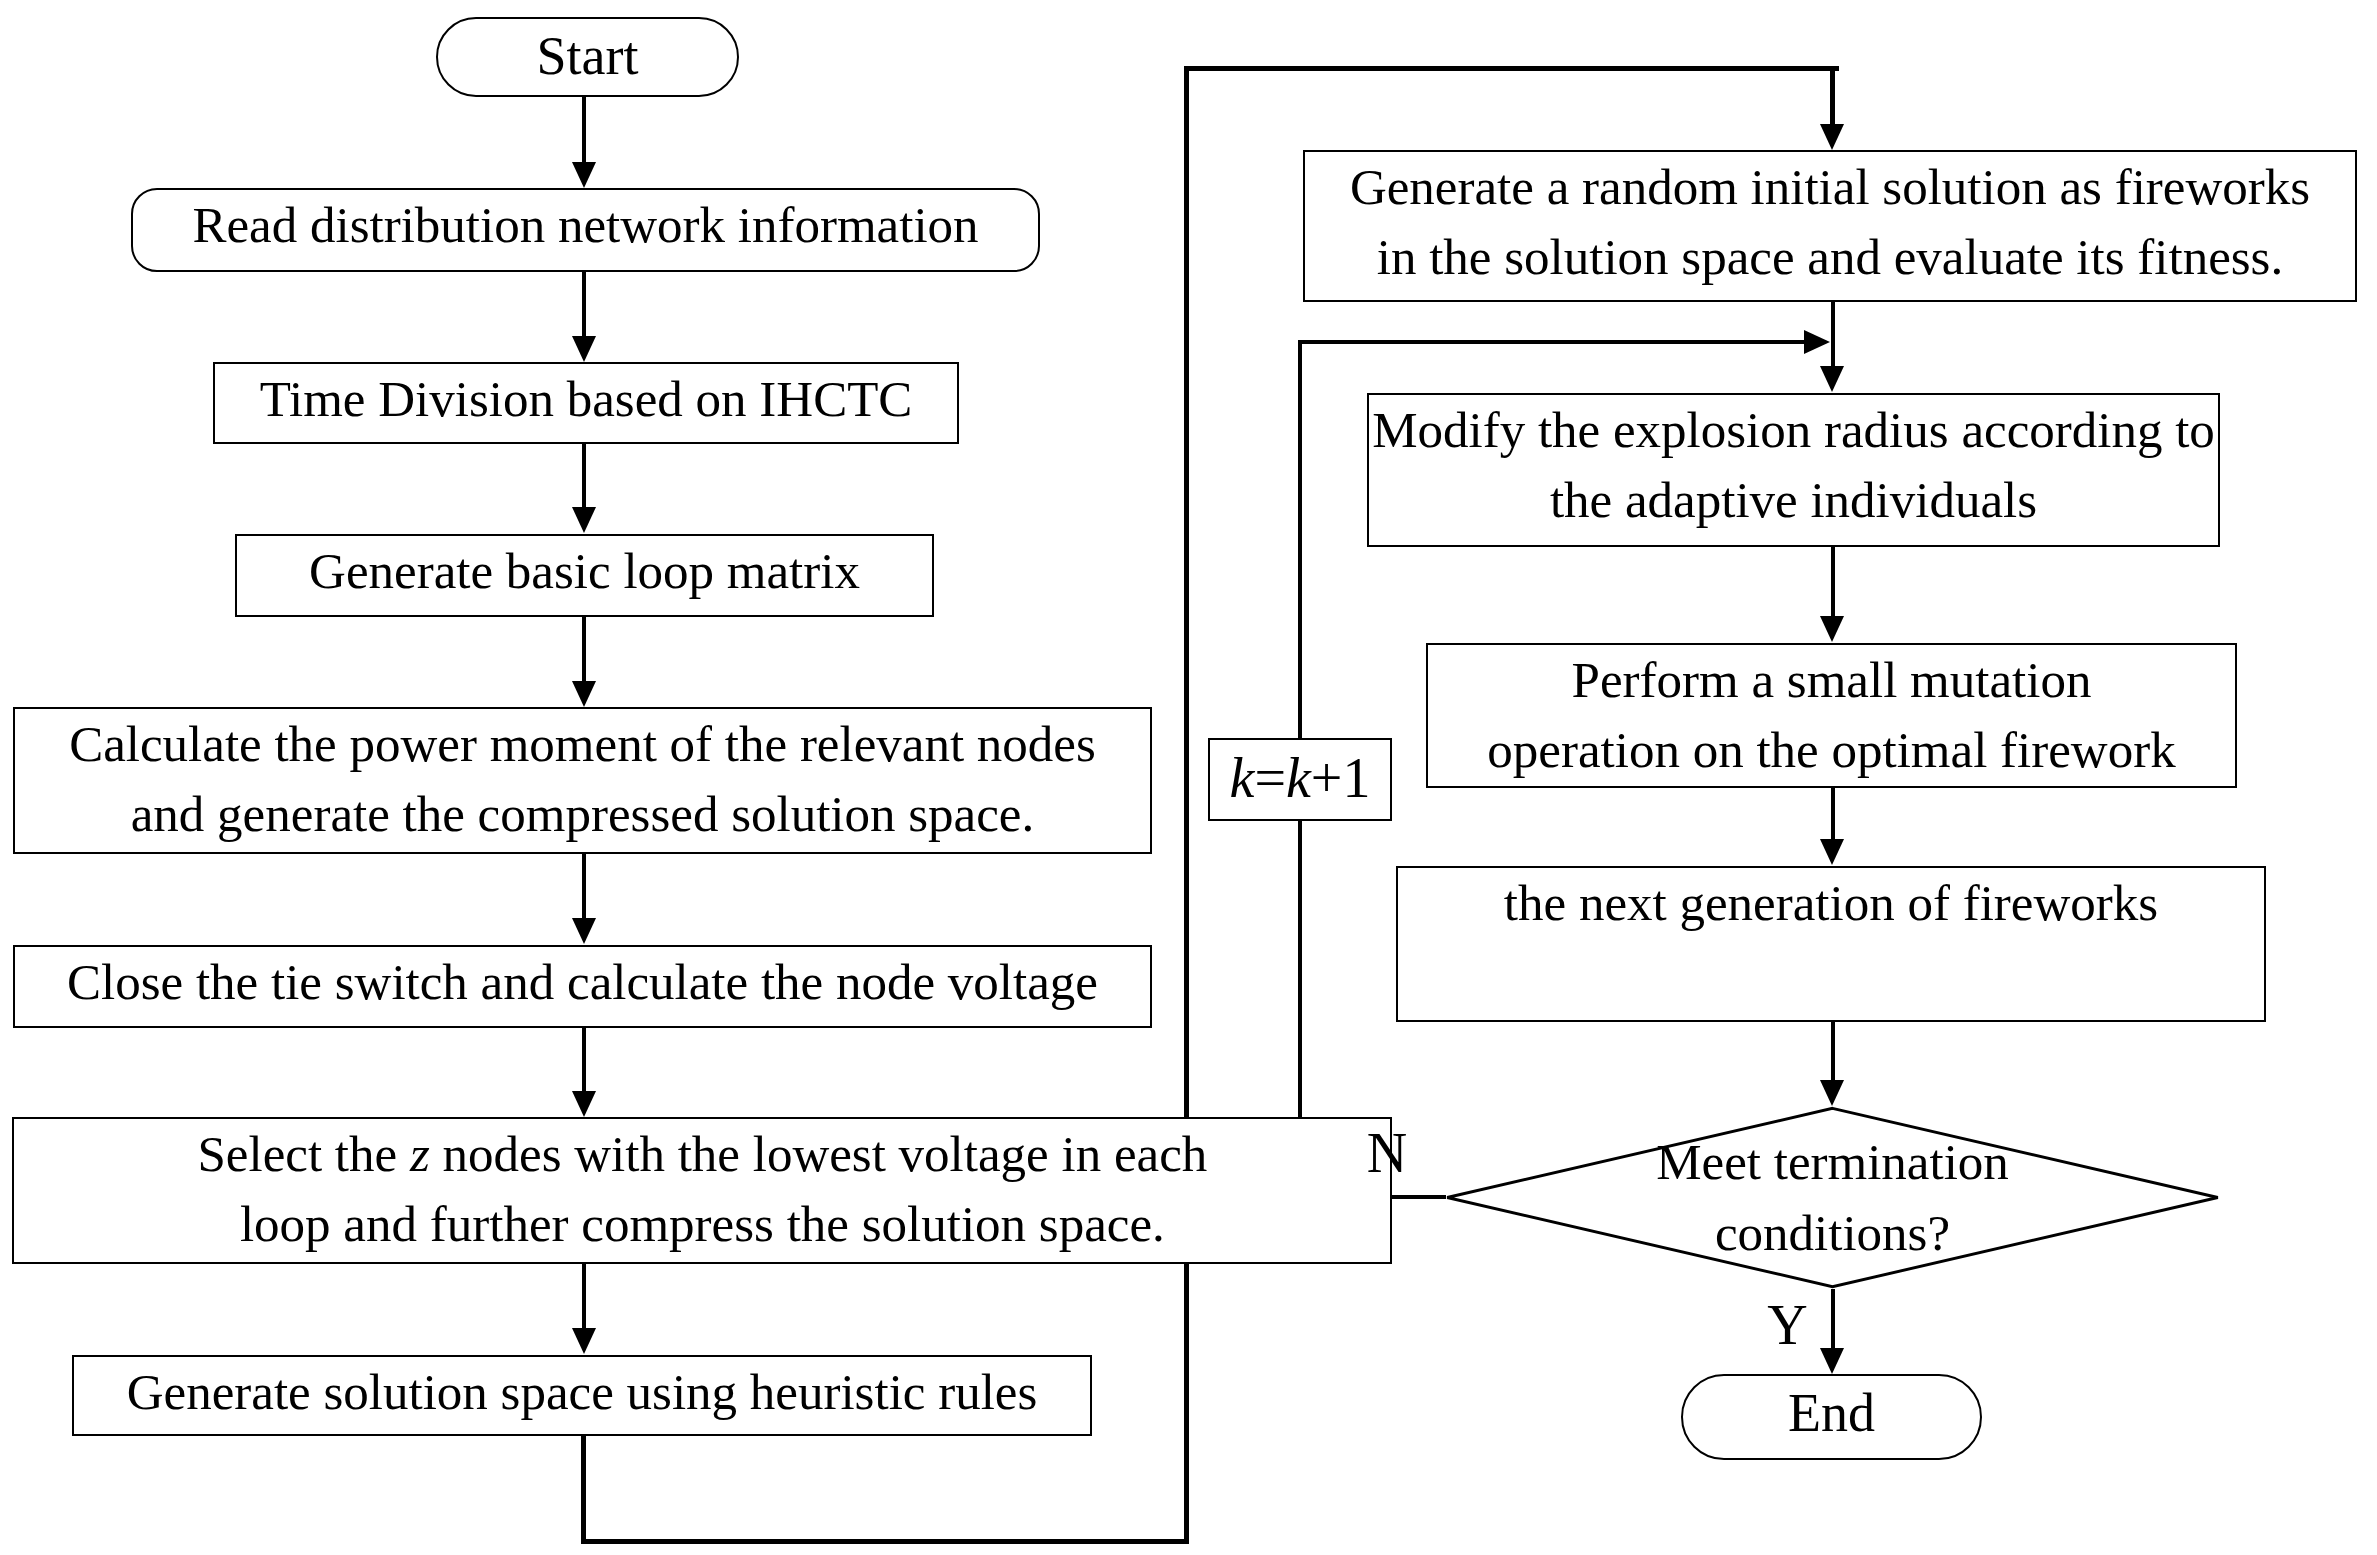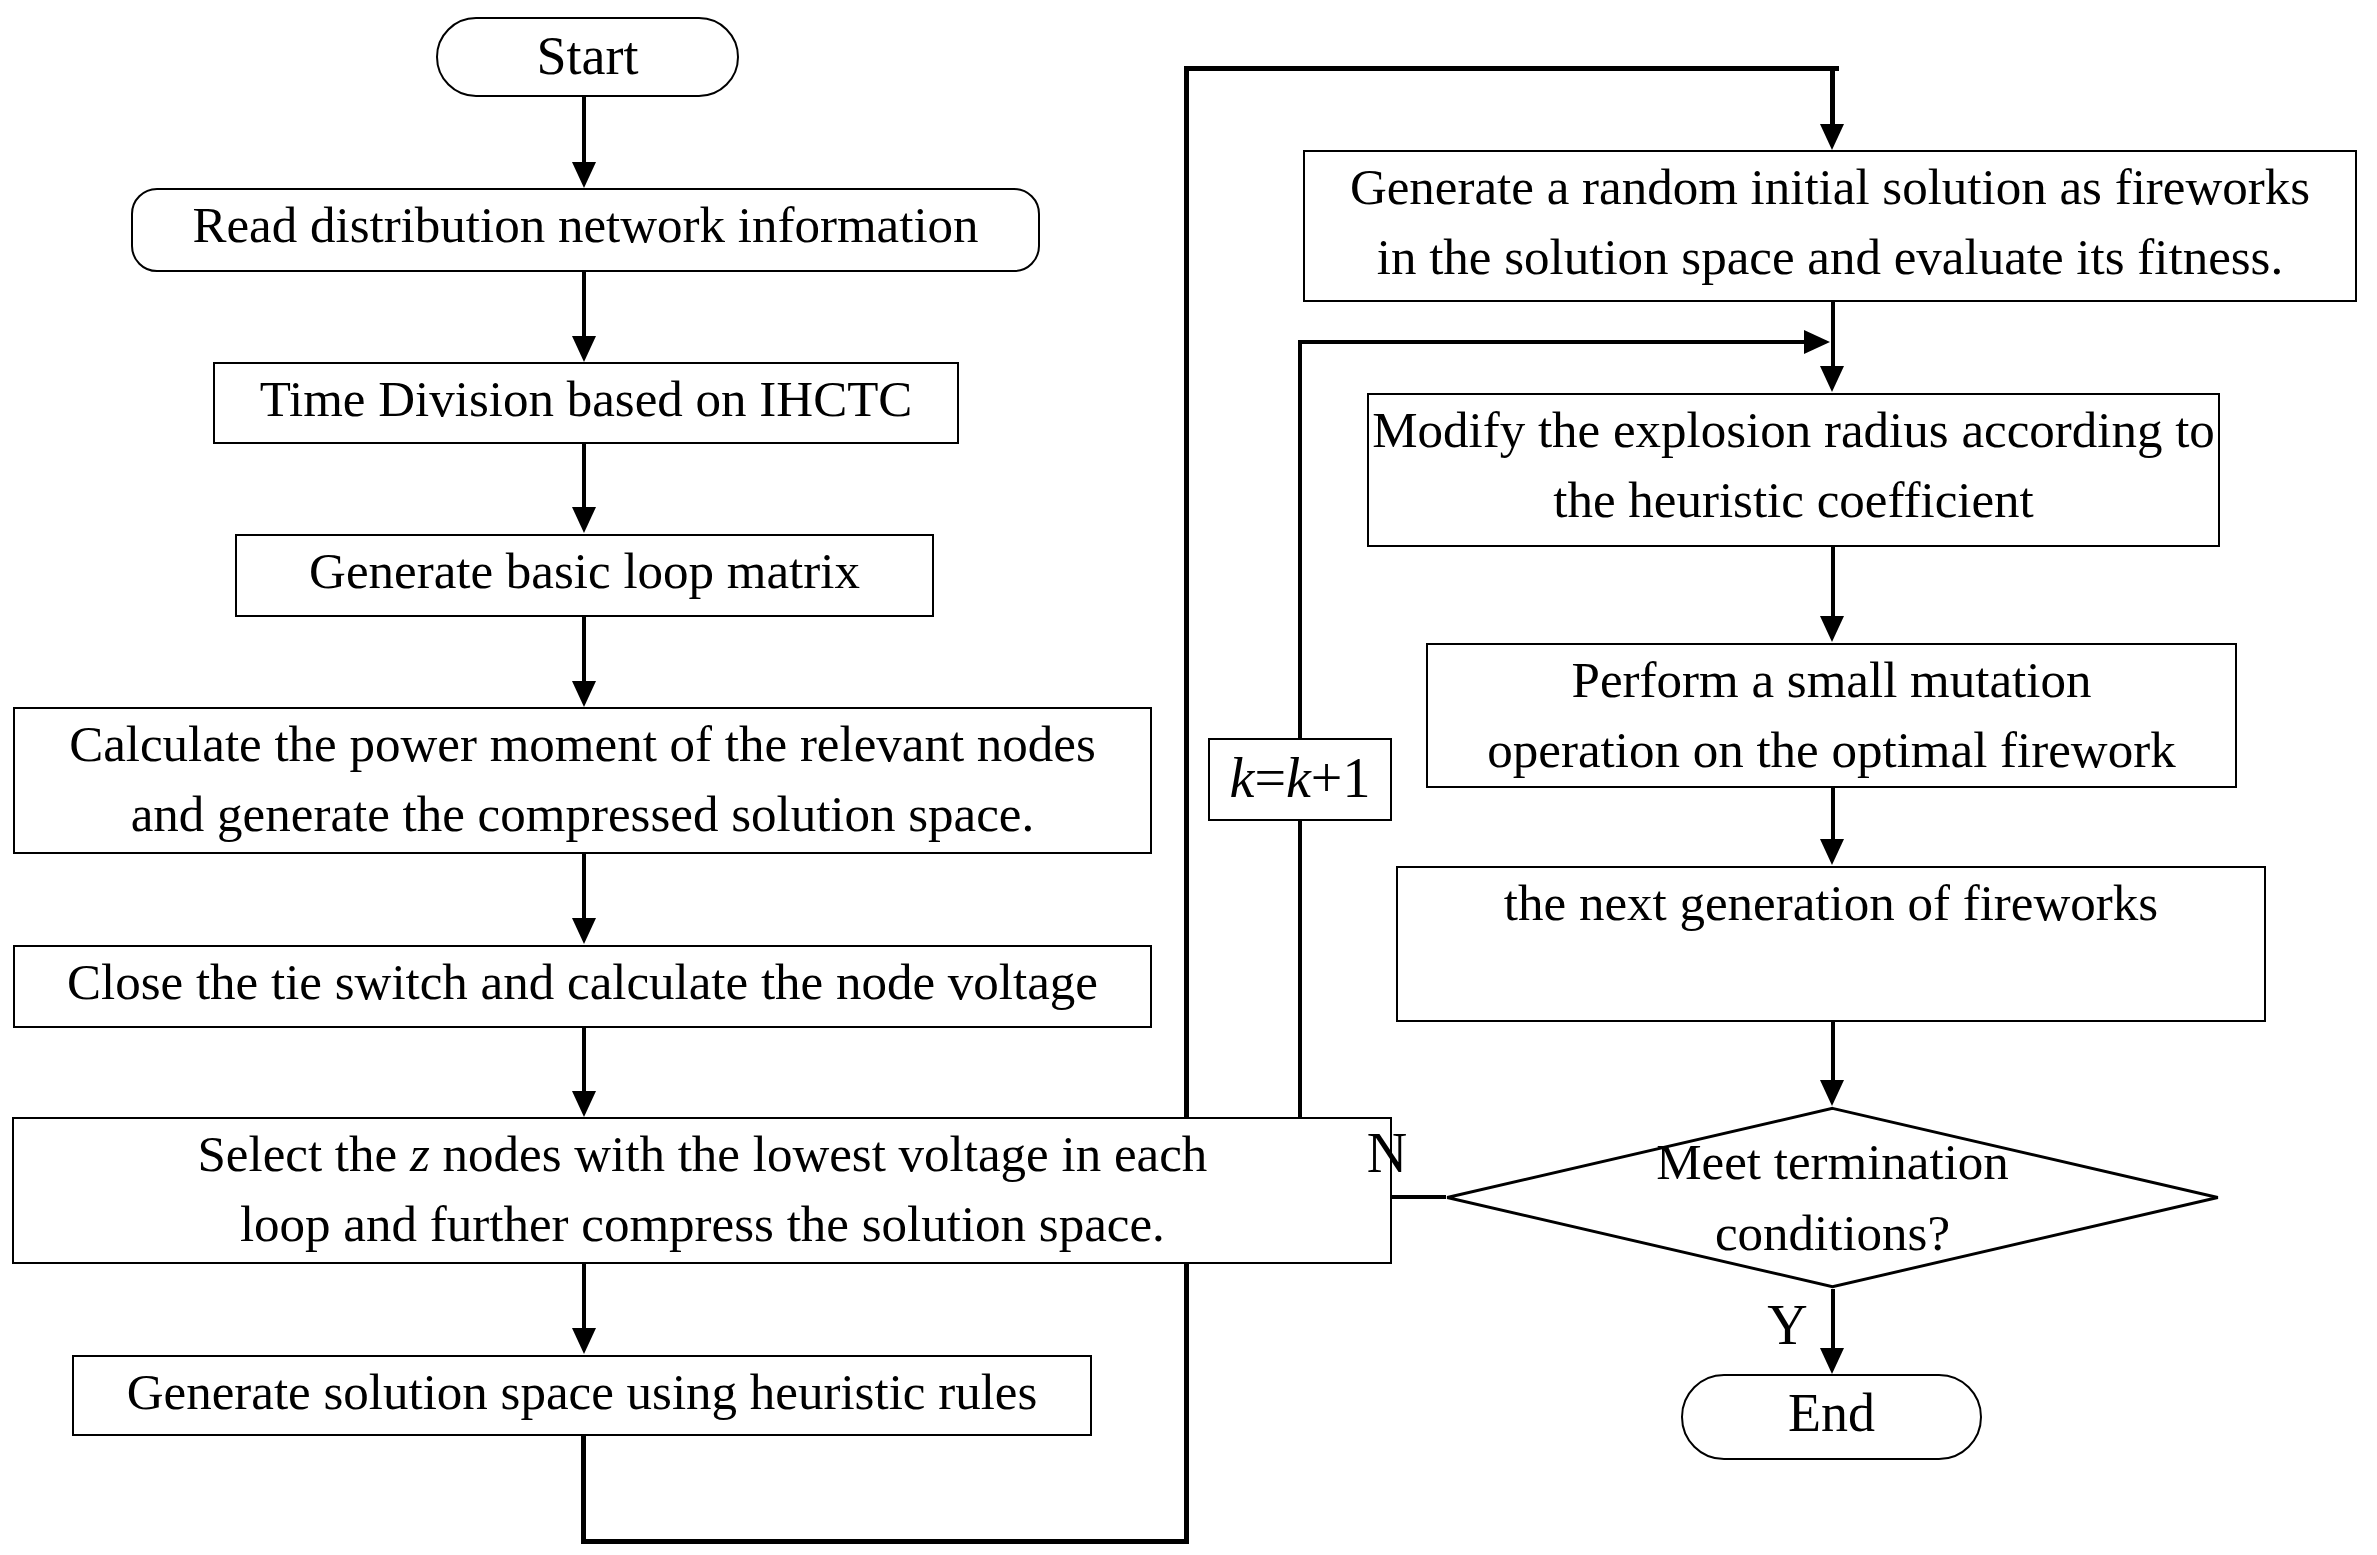--- a/index.html
+++ b/index.html
@@ -128,21 +128,21 @@
   </div>
 
   <div class="vline" style="left:1831px;top:302px;width:3.7px;height:67px;"></div>
   <div class="head-down" style="left:1820px;top:366px;"></div>
 
   <div class="hline" style="left:1298px;top:340px;width:510px;height:4.4px;"></div>
   <div class="head-right" style="left:1804px;top:330px;"></div>
 
   <div class="node" style="left:1367px;top:393px;width:853px;height:154px;">
     <div class="line">Modify the explosion radius according to</div>
-    <div class="line">the heuristic coefficient</div>
+    <div class="line">the adaptive individuals</div>
   </div>
 
   <div class="vline" style="left:1831px;top:546px;width:3.7px;height:73px;"></div>
   <div class="head-down" style="left:1820px;top:616px;"></div>
 
   <div class="node" style="left:1426px;top:643px;width:811px;height:145px;">
     <div class="line">Perform a small mutation</div>
     <div class="line">operation on the optimal firework</div>
   </div>
 

